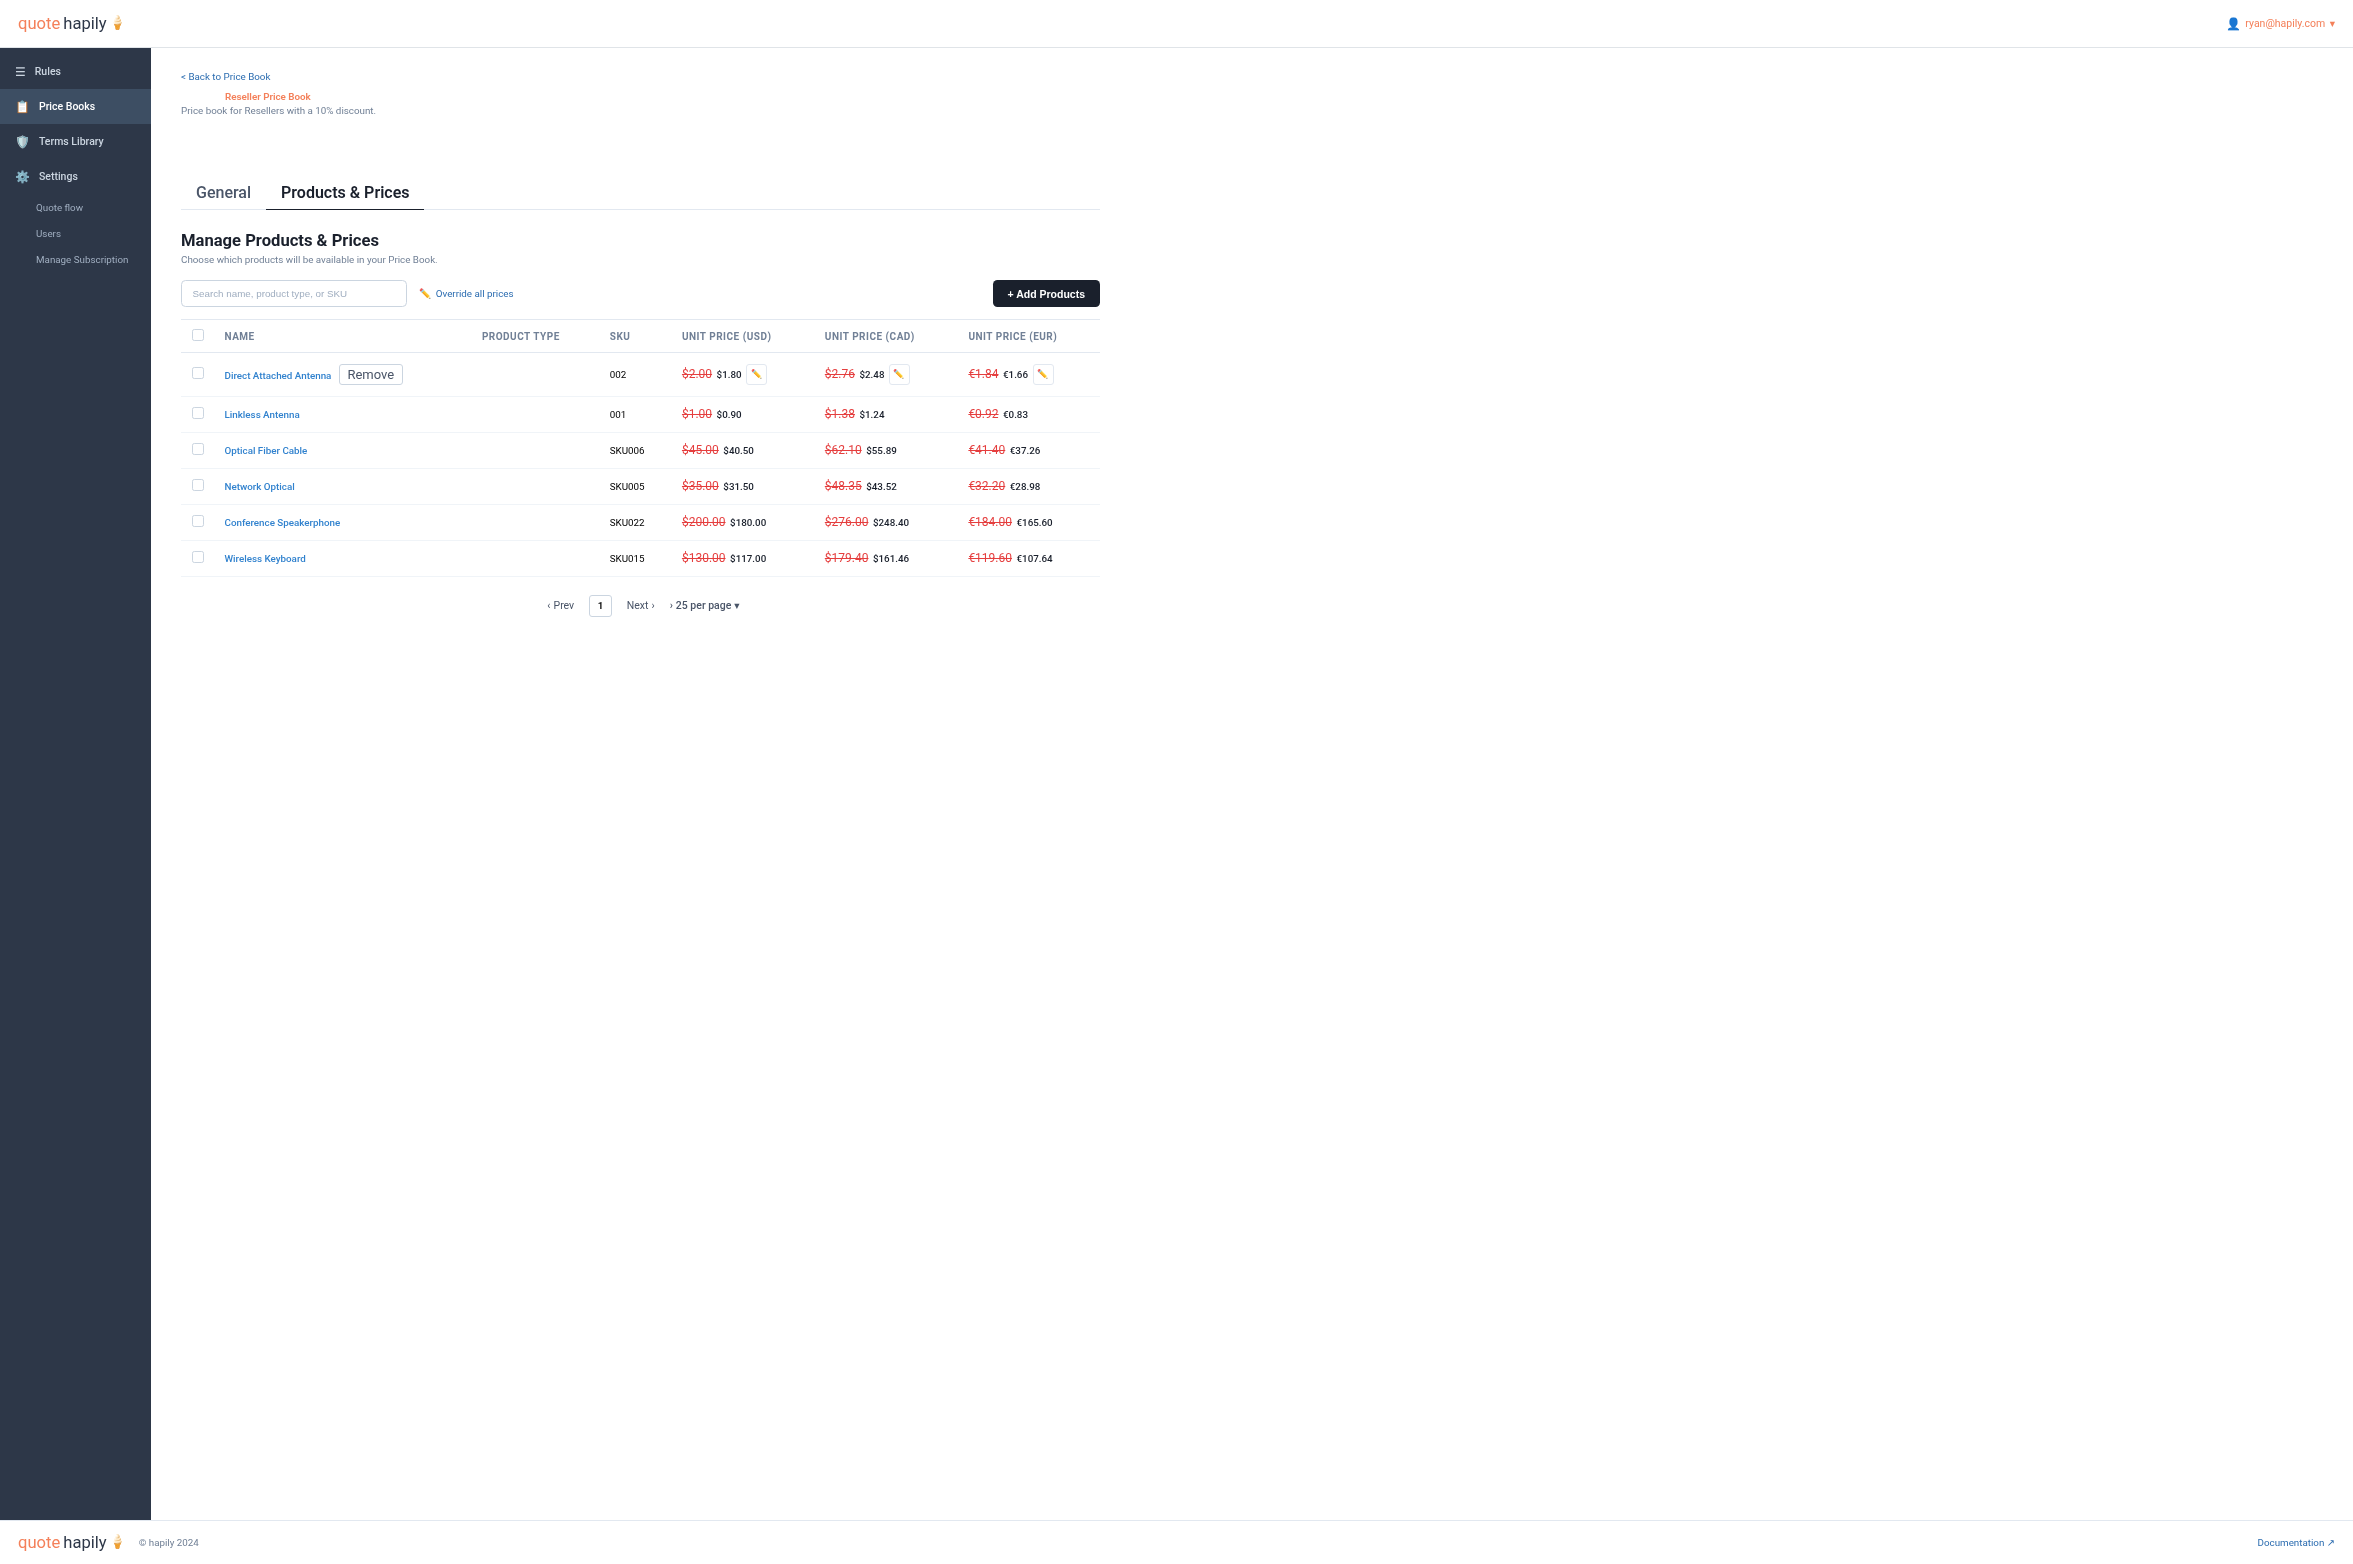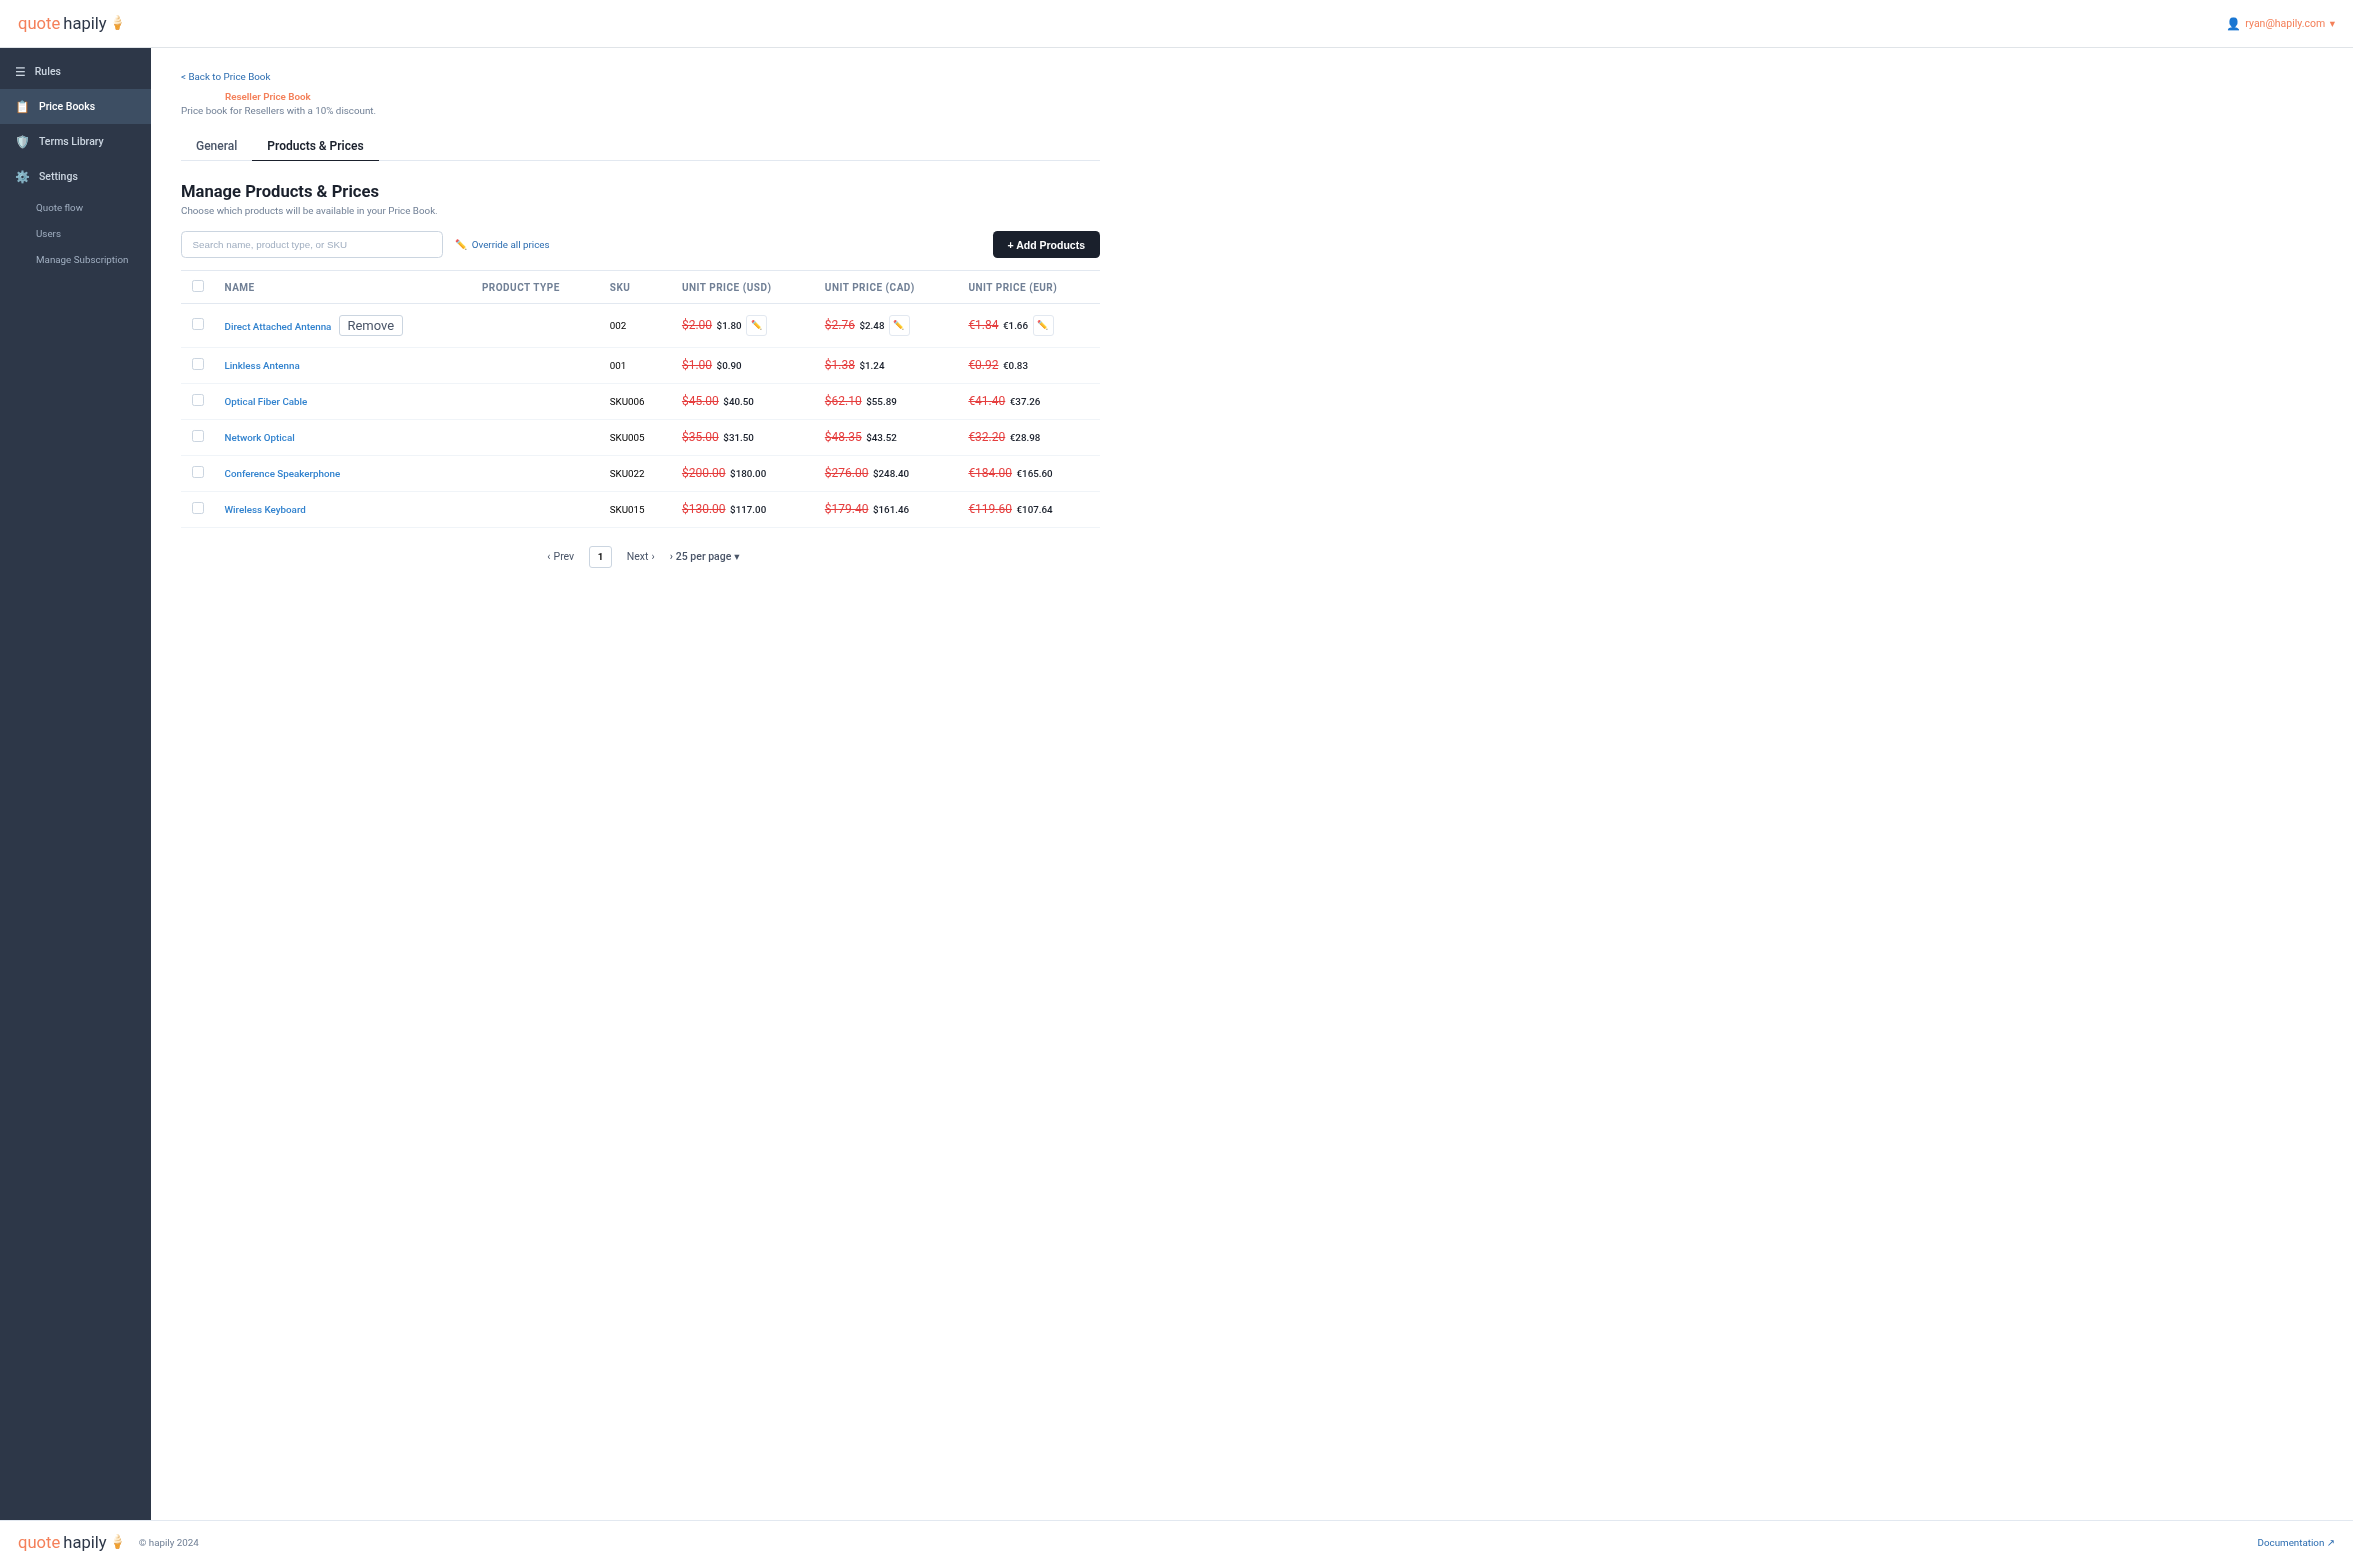--- a/index.html
+++ b/index.html
@@ -110,26 +110,27 @@
     }
 
     
     .tabs {
       display: flex;
       border-bottom: 1.5px solid #e2e8f0;
       margin-bottom: 21px;
     }
     .tab {
       padding: 7.5px 15px;
-      font-size: 12px;
+      font-size: 16px;
       font-weight: 500;
       color: #4a5568;
       cursor: pointer;
       border-bottom: 1.5px solid transparent;
       margin-bottom: -1.5px;
+      margin-top: 44px;
     }
     .tab.active {
       color: #1a202c;
       border-bottom: 1.5px solid #1a202c;
       font-weight: 600;
     }
 
     
     .section-title {
       font-size: 16.6px;
@@ -149,21 +150,21 @@
       align-items: center;
       justify-content: space-between;
       margin-bottom: 12px;
     }
     .toolbar-left {
       display: flex;
       align-items: center;
       gap: 12px;
     }
     .search-input {
-      width: 262px;
+      width: 226px;
       padding: 6.8px 10.5px;
       border: 0.8px solid #cbd5e0;
       border-radius: 4.5px;
       font-size: 9.8px;
       color: #4a5568;
       background: #fff;
       outline: none;
     }
     .search-input::placeholder { color: #a0aec0; }
     .override-link {

